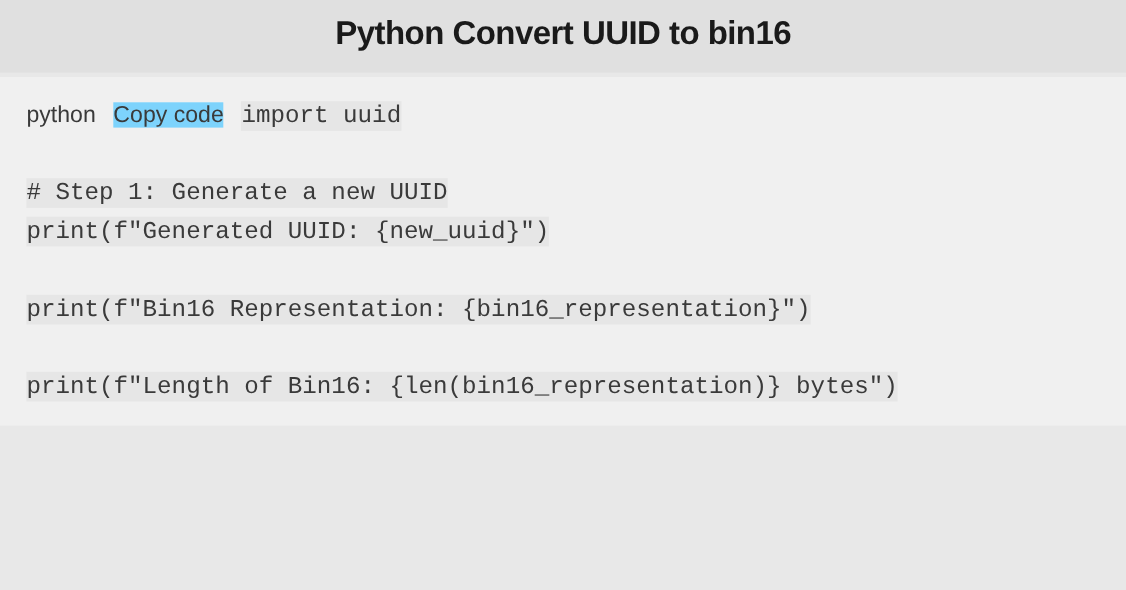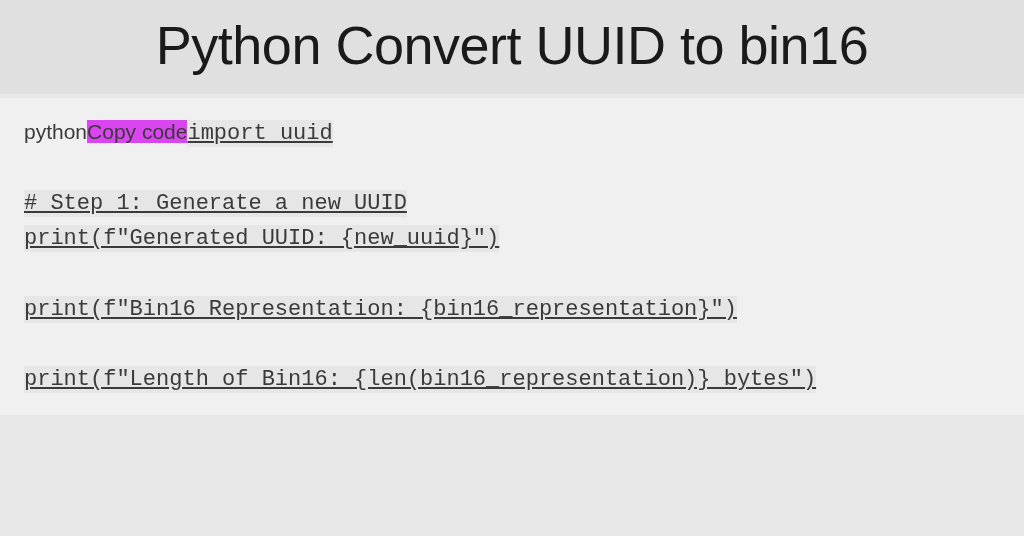--- a/index.html
+++ b/index.html
@@ -13,55 +13,54 @@
       background: #e8e8e8;
       font-family: Arial, sans-serif;
       overflow: hidden;
     }
     .header {
       background: #e0e0e0;
       padding: 14px 0 18px 0;
       text-align: center;
     }
     .title {
-      font-size: 54px;
-      font-weight: 400;
+      font-size: 30px;
+      font-weight: 700;
       color: #1a1a1a;
       font-family: Arial Black, Arial, sans-serif;
       letter-spacing: -0.5px;
     }
     .code-area {
       background: #f0f0f0;
       padding: 18px 24px;
       margin-top: 4px;
     }
     .code-line {
       font-family: 'Consolas', 'Monaco', 'Courier New', monospace;
       font-size: 22px;
       line-height: 1.6;
       color: #3a3a3a;
       white-space: pre;
-      text-decoration: underline;
     }
     .code-line span.hl {
       background: #e6e6e6;
       padding: 1px 0;
     }
     .prefix {
       font-family: Arial, sans-serif;
       font-size: 21px;
       color: #3a3a3a;
     }
     .prefix .hl {
-      background: #d946ef;
+      background: #7dd3fc;
     }
     .first-line {
       display: flex;
       align-items: baseline;
-      gap: 0;
+      gap: 16px;
     }
     .blank {
       height: 35px;
     }
   </style>
 </head>
 <body>
 
 <div class="header">
   <div class="title">Python Convert UUID to bin16</div>

